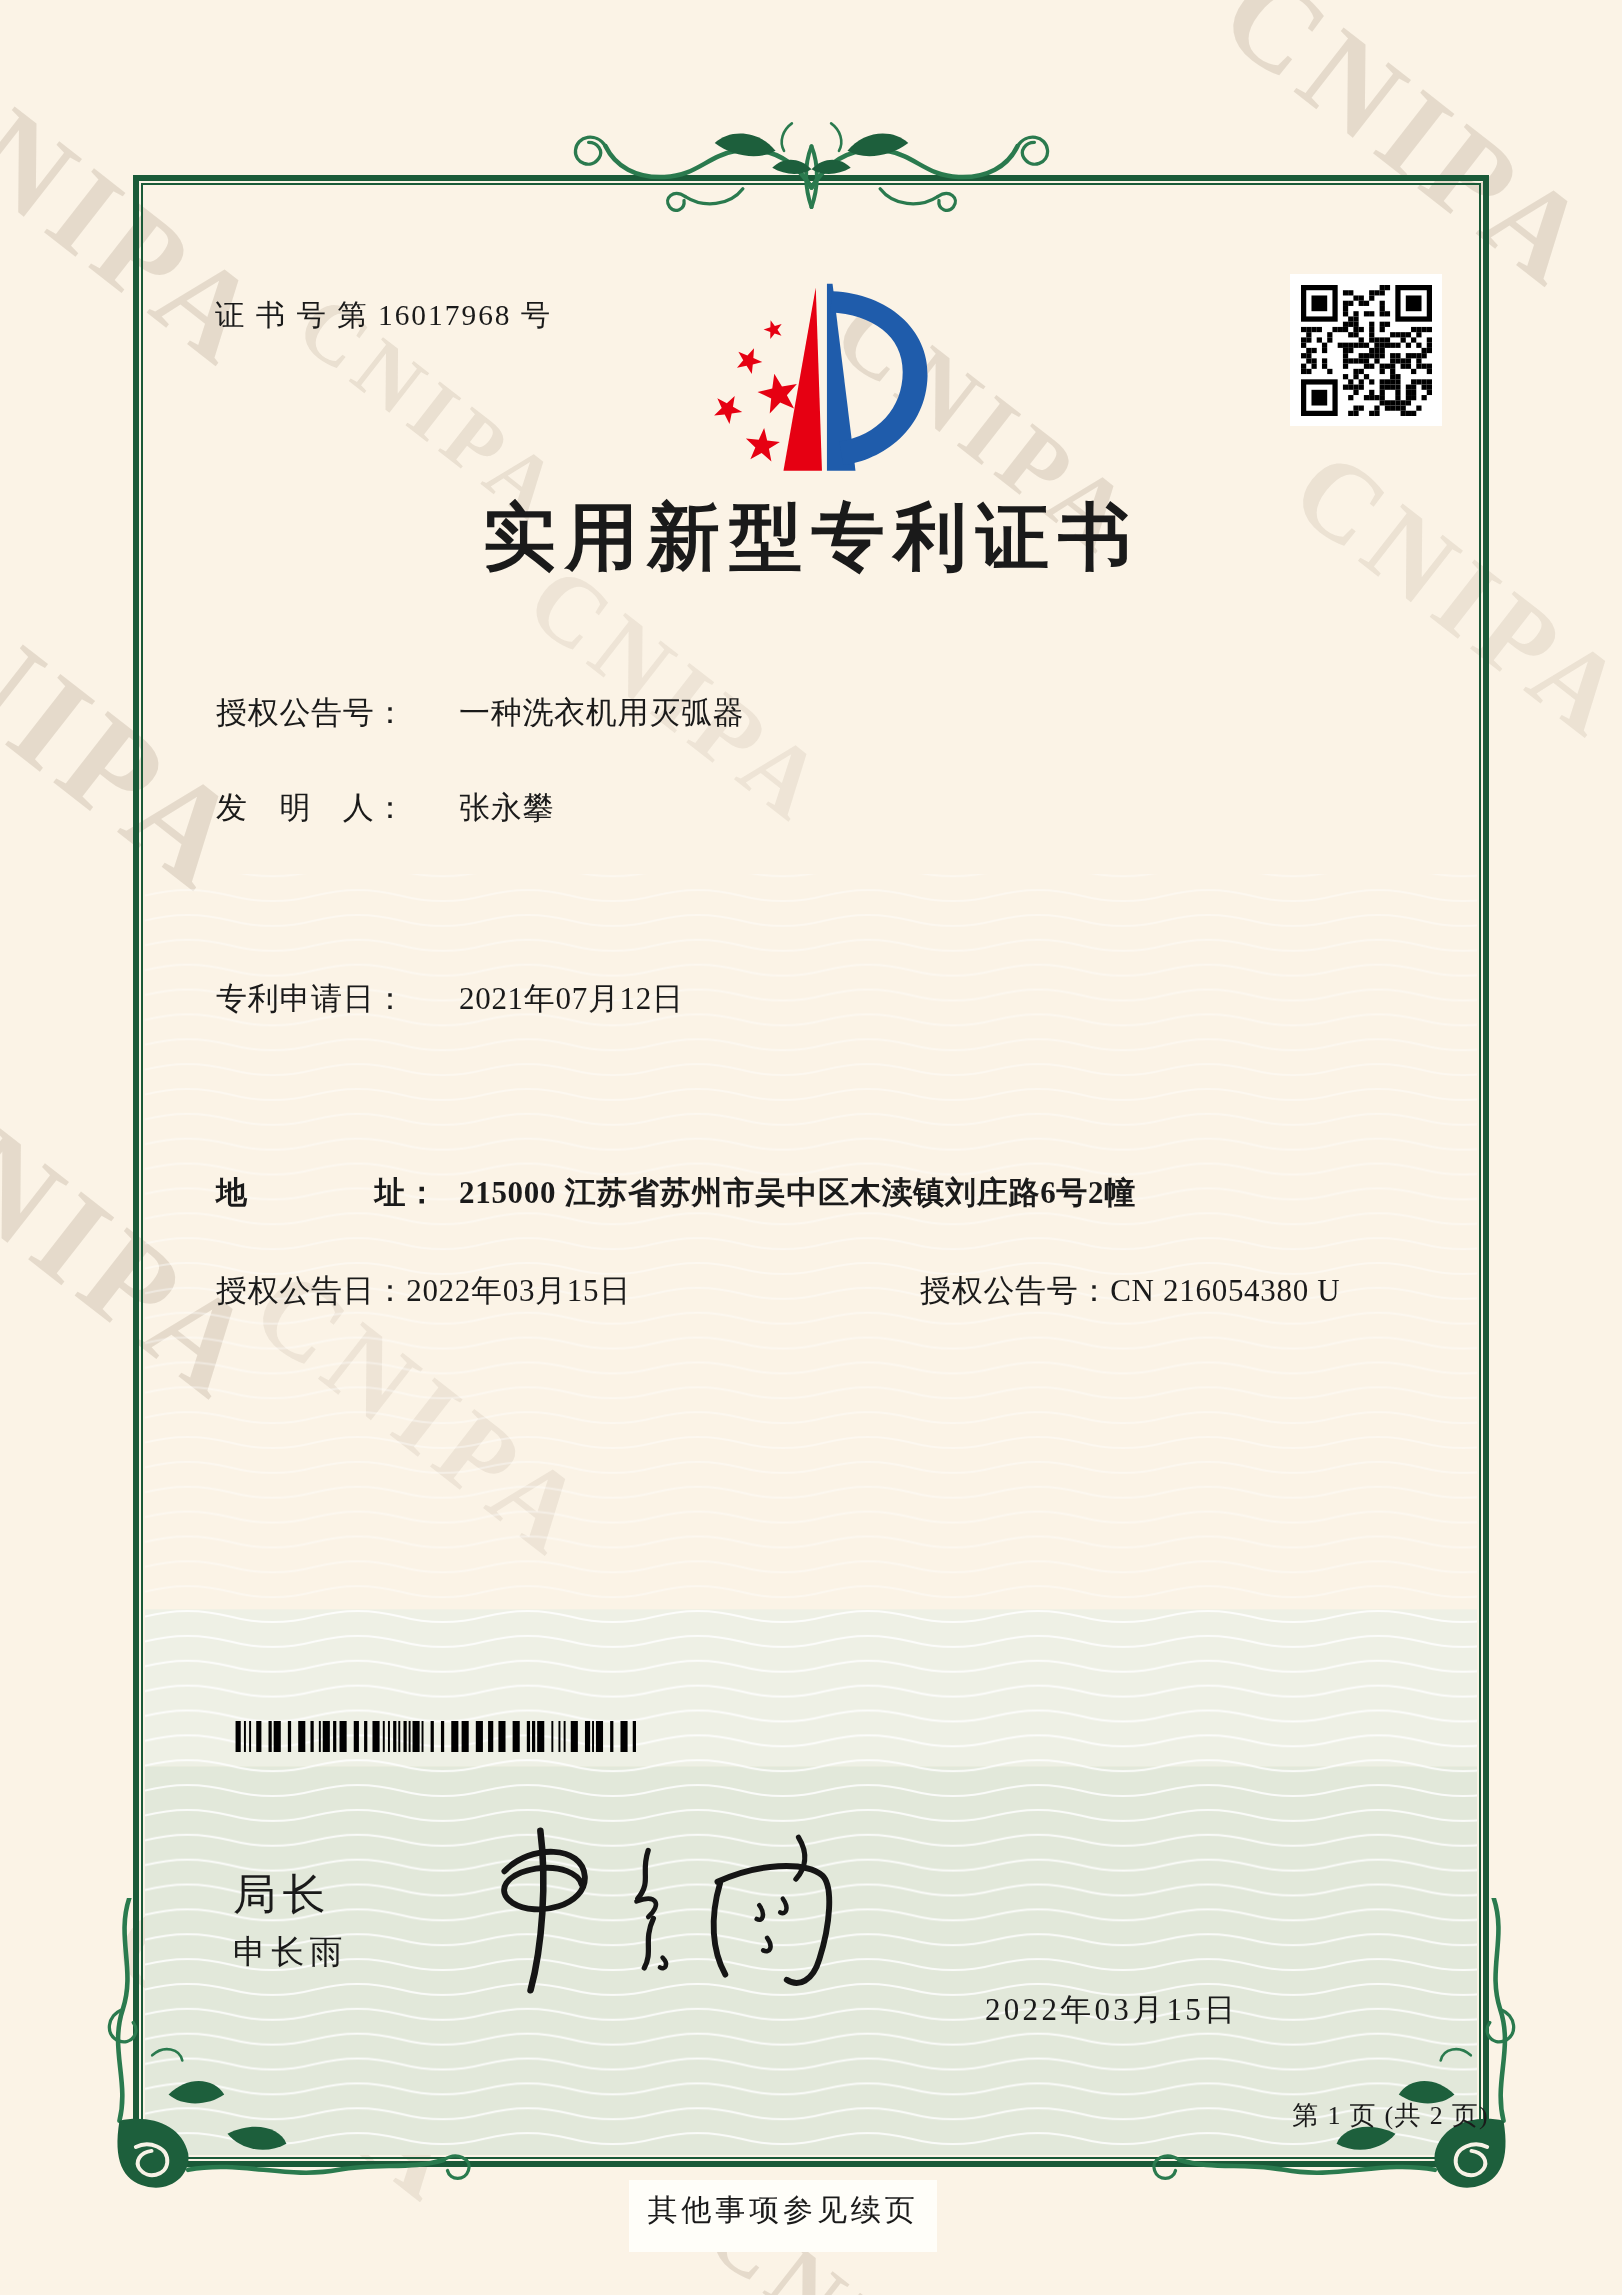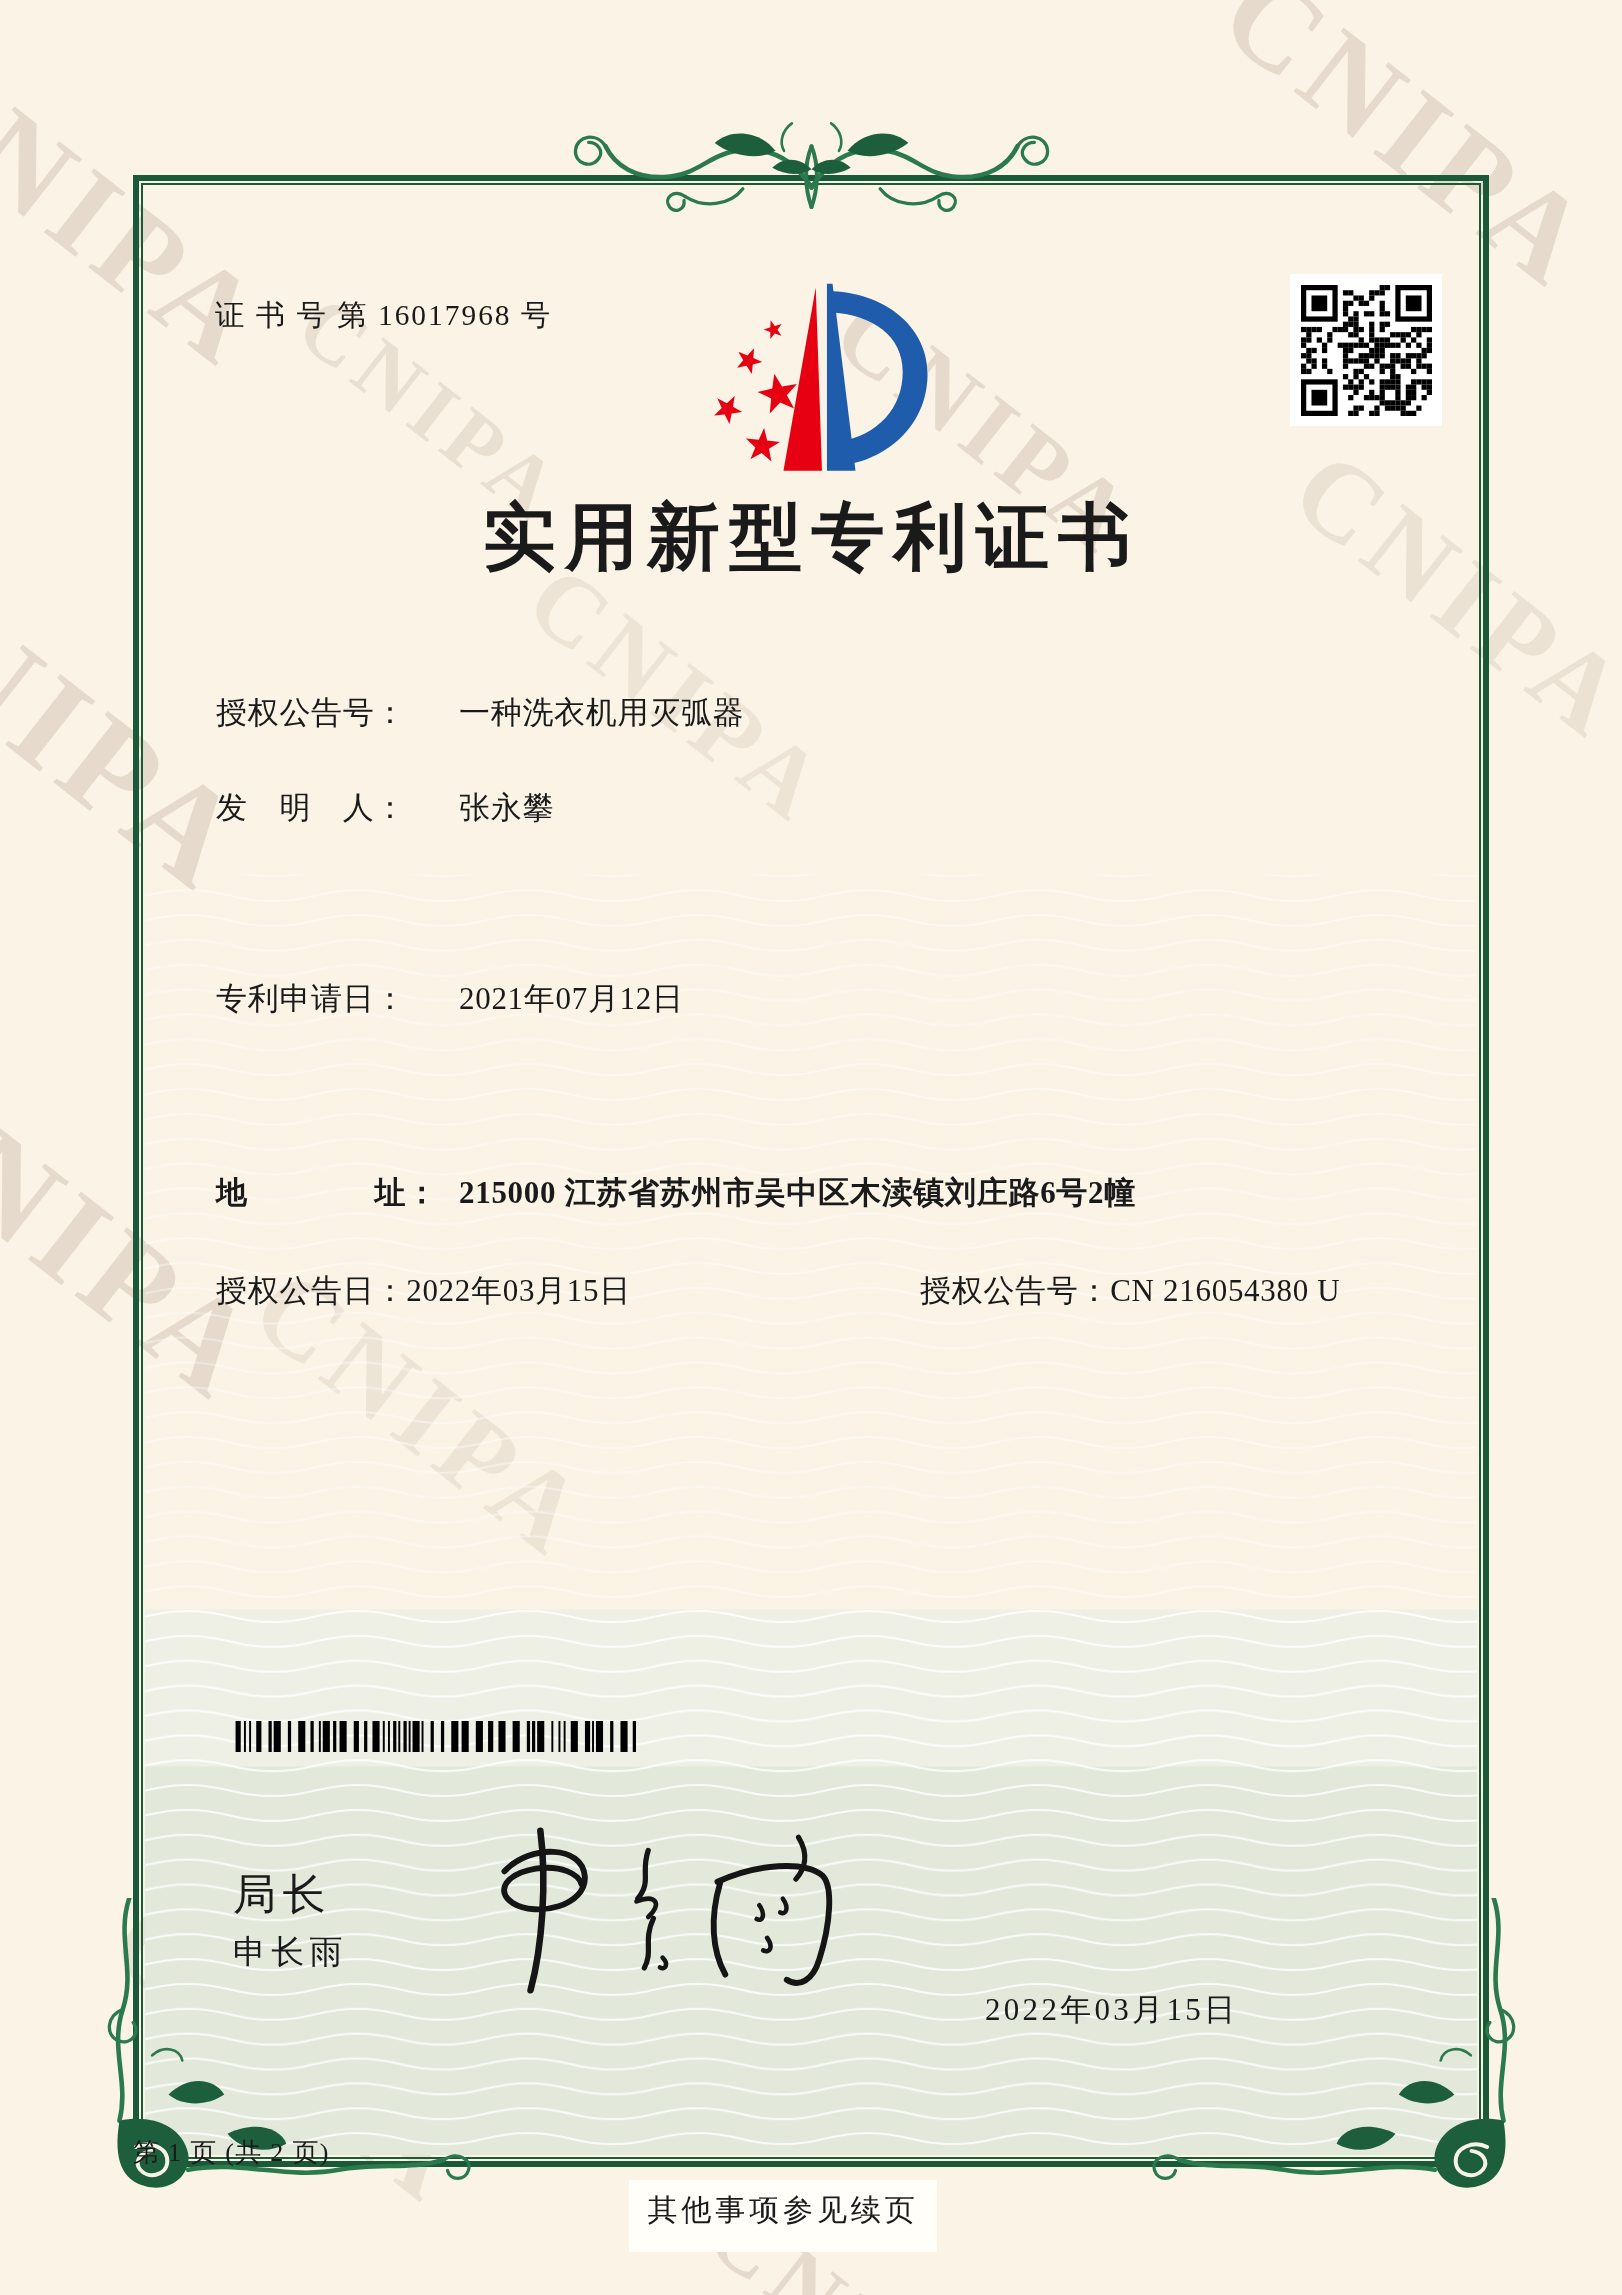--- a/index.html
+++ b/index.html
@@ -26,21 +26,21 @@
              line-height:46px;text-align:justify;}
   .body-text p{margin:0;text-indent:60px;}
   .qr-box{position:absolute;z-index:5;left:1290px;top:274px;width:152px;height:152px;background:#fff;}
   .qr-box svg{position:absolute;left:10.5px;top:10.5px;}
   .logo{position:absolute;z-index:5;left:699px;top:281px;}
   .barcode{position:absolute;z-index:5;left:233px;top:1721px;}
   .minister-title{left:233px;top:1866px;font-size:43px;letter-spacing:6.5px;}
   .minister-name{left:233px;top:1930px;font-size:33px;letter-spacing:5.2px;}
   .signature{position:absolute;z-index:5;left:432px;top:1819px;}
   .date-line{left:985px;top:1989px;font-size:31px;letter-spacing:3.3px;}
-  .page-line{left:133px;width:1356px;top:2098px;text-align:left;font-size:26px;letter-spacing:1.3px;margin-top:37px;}
+  .page-line{left:133px;width:1356px;top:2098px;text-align:right;font-size:26px;letter-spacing:1.3px;}
   .cont-strip{position:absolute;z-index:5;left:629px;top:2180px;width:308px;height:72px;background:#fffef9;
               text-align:center;line-height:60px;font-size:30px;letter-spacing:3.9px;}
 </style>
 </head>
 <body>
 
 <div class="page">
 
   <div class="wm" style="left:-46px;top:19.6px;font-size:124px;">CNIPA</div>
   <div class="wm" style="left:1283px;top:-59px;font-size:124px;">CNIPA</div>

